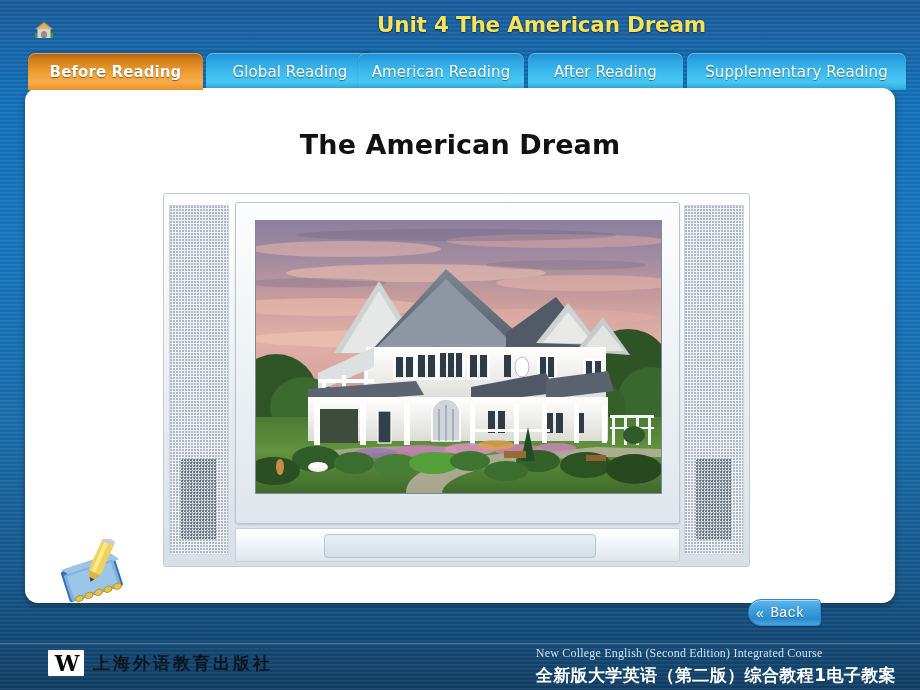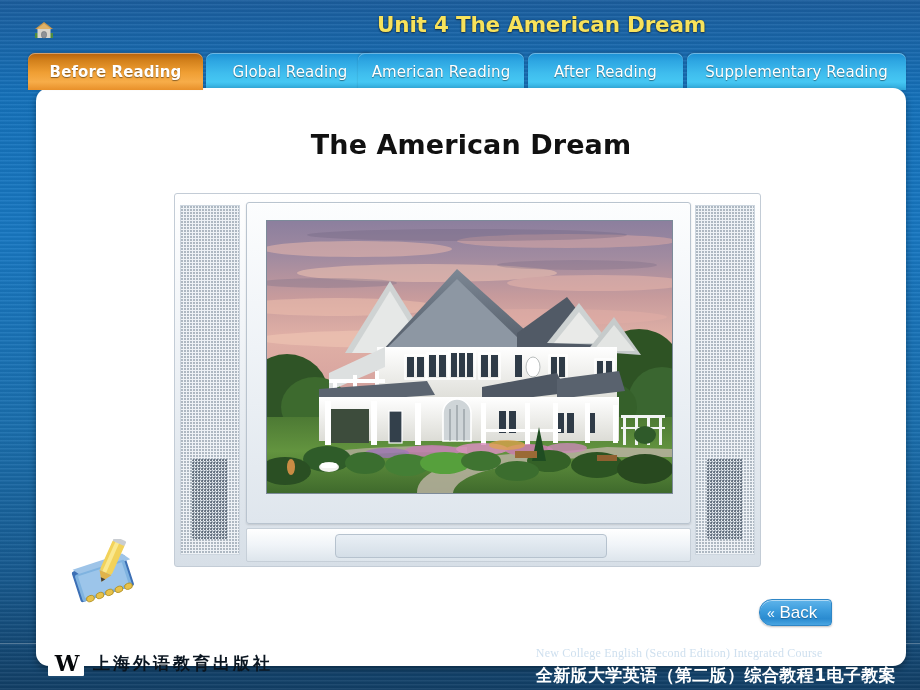--- a/index.html
+++ b/index.html
@@ -69,25 +69,24 @@
     background: linear-gradient(to bottom, #b4600b 0%, #d2801b 20%, #ef9e33 52%, #f7ad49 78%, #e8902a 100%);
     box-shadow: inset 0 1px 0 rgba(255,255,255,0.4), 0 -1px 2px rgba(0,0,0,0.22);
     font-weight: bold;
     z-index: 5;
     text-align: center;
   }
   
   #panel {
     position: absolute;
     left: 25px; top: 88px;
-    width: 870px; height: 578px;
+    width: 870px; height: 515px;
     background: #ffffff;
     border-radius: 13px;
     box-shadow: 0 3px 7px rgba(0,0,0,0.35);
-    margin-left: 11px;
   }
   #page-title {
     position: absolute;
     left: 0; top: 41px;
     width: 870px;
     text-align: center;
     font-size: 27px;
     font-weight: bold;
     color: #111111;
     letter-spacing: 0.1px;
@@ -185,22 +184,22 @@
     color: #ffffff;
     font-size: 14px;
     line-height: 1;
     opacity: 0.95;
   }
   #back-label {
     flex: 1;
     text-align: center;
     padding-right: 9px;
     color: #ffffff;
-    font-size: 17px;
-    font-family: Liberation Sans, sans-serif;
+    font-size: 14px;
+    font-family: Liberation Mono, monospace;
     text-shadow: 0 1px 1px rgba(0,0,0,0.3);
   }
   
   #footer {
     position: absolute; left: 0; bottom: 0;
     width: 920px; height: 50px;
   }
   #footer-rule {
     position: absolute; left: 0; top: 3px;
     width: 920px; height: 1px;

